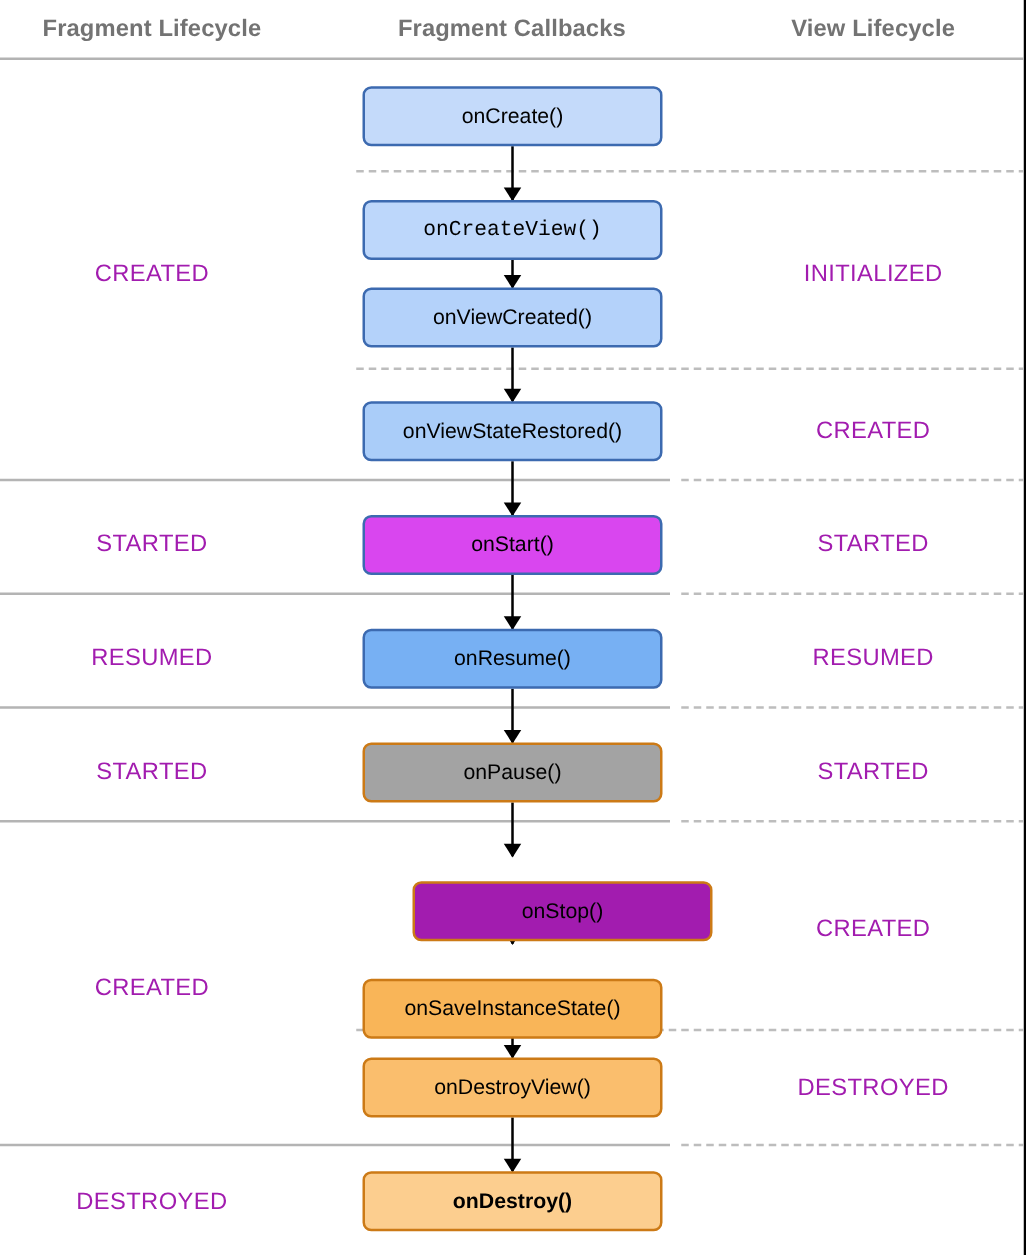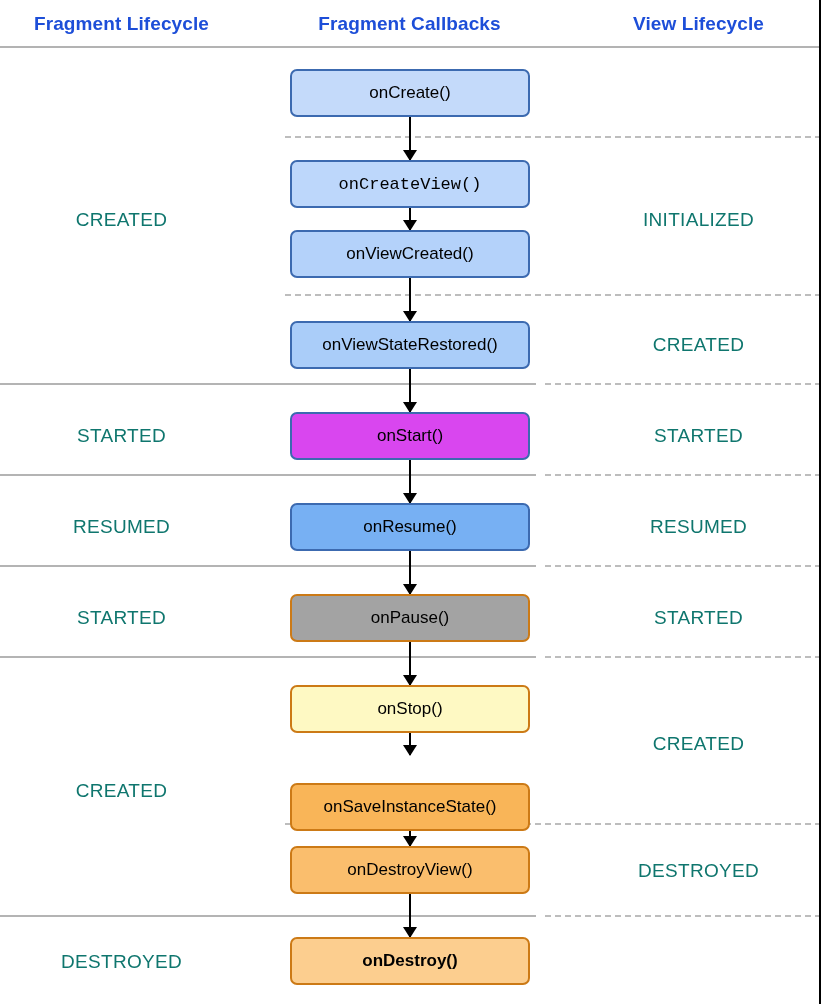--- a/index.html
+++ b/index.html
@@ -26,21 +26,21 @@
   }
   .header-cell {
     position: absolute;
     top: 0;
     height: 47px;
     display: flex;
     align-items: center;
     justify-content: center;
     font-size: 19px;
     font-weight: bold;
-    color: #1d4ed8;
+    color: #737373;
     letter-spacing: 0.1px;
   }
   .header-underline {
     position: absolute;
     left: 0; top: 46px;
     width: 821px; height: 2px;
     background: #b3b3b3;
   }
 
   
@@ -90,21 +90,21 @@
     border-top: 11px solid #000000;
   }
 
   
   .state-label {
     position: absolute;
     display: flex;
     align-items: center;
     justify-content: center;
     font-size: 19px;
-    color: #0f766e;
+    color: #a21caf;
     letter-spacing: 0.3px;
     white-space: nowrap;
   }
 </style>
 </head>
 <body>
 
 <div id="canvas">
 
   <div class="header-row"></div>
@@ -138,21 +138,21 @@
       <div class="arrow" style="top: 894px; height: 43px;"></div>
     </div>
   <div id="layer-boxes">
       <div class="cb-box" style="top: 69px; background: rgb(196, 218, 250); border-color: rgb(60, 106, 176);">onCreate()</div>
       <div class="cb-box" style="top: 160px; background: rgb(189, 215, 251); border-color: rgb(60, 106, 176); font-family: Liberation Mono, monospace;">onCreateView()</div>
       <div class="cb-box" style="top: 230px; background: rgb(180, 210, 250); border-color: rgb(60, 106, 176);">onViewCreated()</div>
       <div class="cb-box" style="top: 321px; background: rgb(170, 205, 249); border-color: rgb(60, 106, 176);">onViewStateRestored()</div>
       <div class="cb-box" style="top: 412px; background: #d946ef; border-color: rgb(60, 106, 176);">onStart()</div>
       <div class="cb-box" style="top: 503px; background: rgb(119, 176, 243); border-color: rgb(60, 106, 176);">onResume()</div>
       <div class="cb-box" style="top: 594px; background: #a3a3a3; border-color: rgb(204, 122, 22); text-align: right;">onPause()</div>
-      <div class="cb-box" style="top: 685px; background: #fef9c3; border-color: rgb(204, 122, 22);">onStop()</div>
+      <div class="cb-box" style="top: 705px; background: #a21caf; border-color: rgb(204, 122, 22); margin-left: 40px;">onStop()</div>
       <div class="cb-box" style="top: 755px; background: rgb(249, 181, 88); border-color: rgb(204, 122, 22); margin-top: 28px;">onSaveInstanceState()</div>
       <div class="cb-box" style="top: 846px; background: rgb(250, 190, 109); border-color: rgb(204, 122, 22);">onDestroyView()</div>
       <div class="cb-box" style="top: 937px; background: rgb(252, 206, 143); border-color: rgb(204, 122, 22); font-weight: bold;">onDestroy()</div>
     </div>
   <div id="layer-fragment-states">
       <div class="state-label" style="left: 0px; width: 243px; top: 205px; height: 30px;">CREATED</div>
       <div class="state-label" style="left: 0px; width: 243px; top: 421px; height: 30px;">STARTED</div>
       <div class="state-label" style="left: 0px; width: 243px; top: 512px; height: 30px;">RESUMED</div>
       <div class="state-label" style="left: 0px; width: 243px; top: 603px; height: 30px;">STARTED</div>
       <div class="state-label" style="left: 0px; width: 243px; top: 776px; height: 30px;">CREATED</div>

